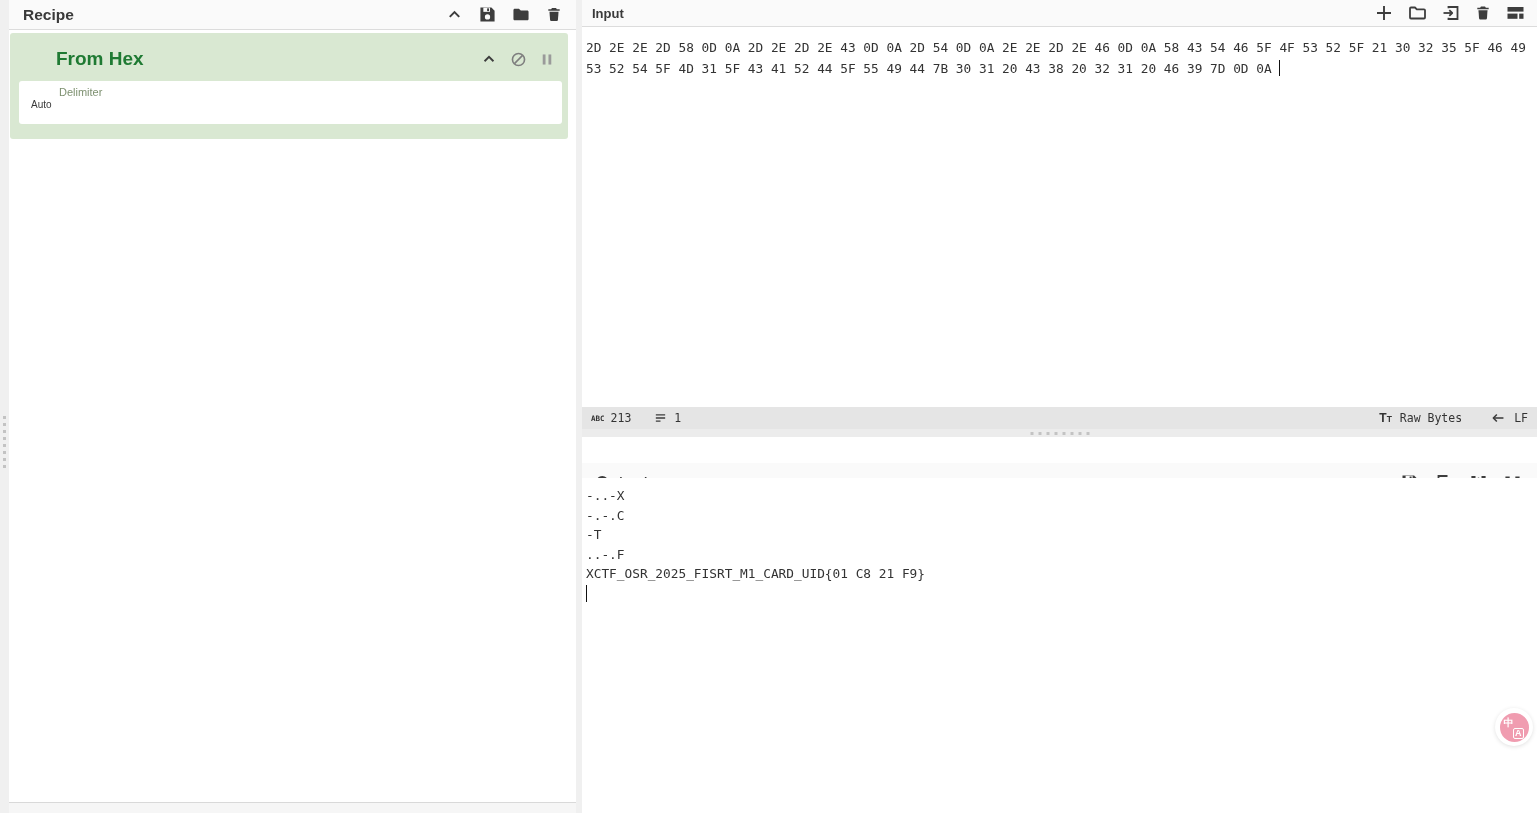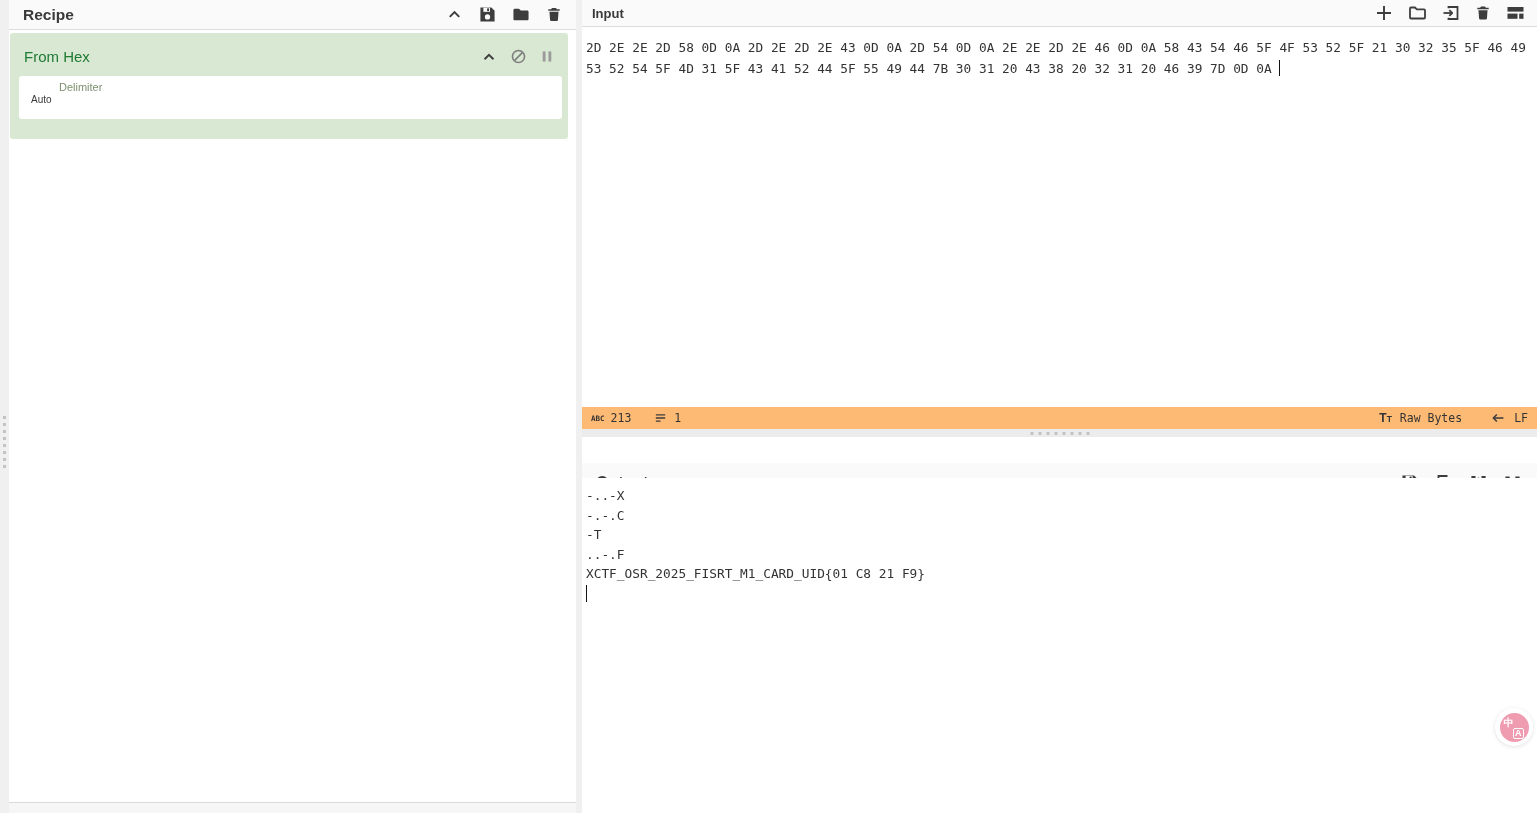--- a/index.html
+++ b/index.html
@@ -15,21 +15,21 @@
   .recipe-panel { position:absolute; left:9px; top:0; width:567px; height:813px; background:#fff; }
   .panel-header { height:30px; background:#fafafa; border-bottom:1px solid #dcdcdc; display:flex; align-items:center; padding:0 14px; }
   .panel-title { font-size:15.5px; font-weight:700; color:#3a3a3a; }
   .hdr-icons { margin-left:auto; display:flex; align-items:center; gap:16px; }
   .icon-btn { background:none; border:none; padding:0; display:flex; align-items:center; cursor:pointer; line-height:0; }
   .recipe-body { position:absolute; top:30px; left:0; right:0; bottom:10px; background:#fff; border-bottom:1px solid #d9d9d9; overflow:hidden; }
   .recipe-footer-strip { position:absolute; left:0; right:0; bottom:0; height:10px; background:#f6f6f6; }
 
   .operation { margin:3px 8px 0 1px; height:106px; background:#d9e8d2; border-radius:3px; position:relative; }
   .op-title-row { display:flex; align-items:center; padding:15px 14px 0 14px; }
-  .op-title { font-size:15px; font-weight:400; color:#1f7a33; }
+  .op-title { font-size:19px; font-weight:700; color:#1f7a33;margin-left:32px; }
   .op-icons { margin-left:auto; display:flex; align-items:center; gap:13px; }
   .ingredient { margin:11px 6px 0 9px; height:43px; background:#fff; border-radius:3px; padding:5px 0 0 12px; }
   .ing-label { font-size:11px; color:#7d9070; display:block;margin-left:28px; }
   .ing-value { font-size:10px; color:#3a3a3a; display:block; margin-top:1px; }
 
   
   .v-splitter { position:absolute; left:576px; top:0; width:6px; height:813px; background:#f0f0f0; }
 
   
   .right-side { position:absolute; left:582px; top:0; width:955px; height:813px; }
@@ -37,21 +37,21 @@
   .io-header { height:27px; background:#fafafa; border-bottom:1px solid #dcdcdc; display:flex; align-items:center; padding:0 10px; }
   .io-header .panel-title { font-size:13px; }
   .io-hdr-icons { margin-left:auto; display:flex; align-items:center; gap:15px; padding-right:2px; }
 
   .input-text { position:absolute; left:0; top:28px; width:955px; height:379px; background:#fff;
                 font-family:"DejaVu Sans Mono", monospace; font-size:12.8px; line-height:21px; color:#333;
                 padding:9px 3px 0 4px; }
   .mono-line { white-space:pre-wrap; word-break:break-word; }
   .caret { display:inline-block; width:0; height:16px; border-left:1px solid #111; vertical-align:-3px; }
 
-  .input-status { position:absolute; left:0; top:407px; width:955px; height:22px; background:#fdba74;
+  .input-status { position:absolute; left:0; top:407px; width:955px; height:22px; background:#e5e5e5;
                   display:flex; align-items:center; padding:0 9px;
                   font-family:"DejaVu Sans Mono", monospace; font-size:11.5px; color:#333; }
   .status-item { display:flex; align-items:center; gap:6px; margin-right:22px; }
   .status-right { margin-left:auto; display:flex; align-items:flex-start; gap:7px; }
   .abc-glyph { font:700 7.5px "DejaVu Sans Mono", monospace; letter-spacing:0; color:#333; }
   .tt-glyph b { font:700 12px "Liberation Sans", sans-serif; }
   .tt-glyph small { font:700 8.5px "Liberation Sans", sans-serif; }
   .eol-sep { width:14px; }
 
   .h-splitter { position:absolute; left:0; top:429px; width:955px; height:8px; background:#ececec; }

